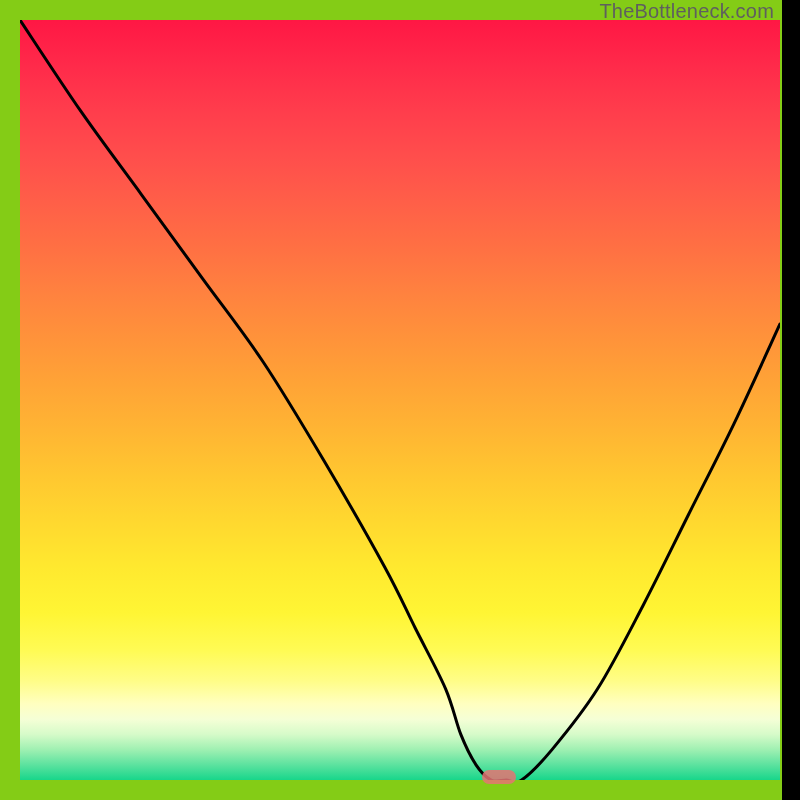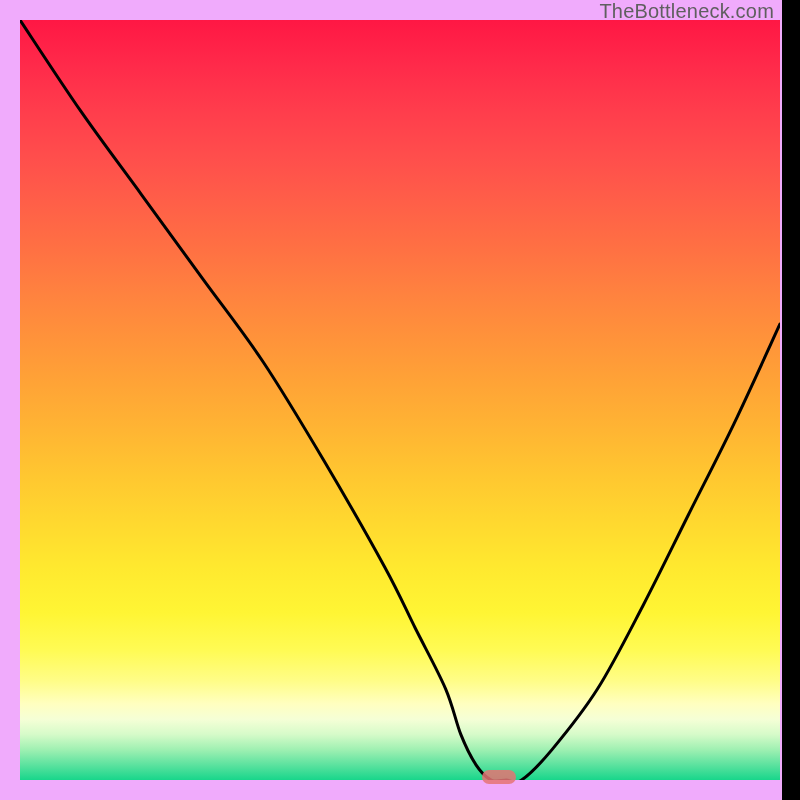--- a/index.html
+++ b/index.html
@@ -8,21 +8,21 @@
     width: 800px;
     height: 800px;
     background: #000;
     overflow: hidden;
     font-family: Arial, Helvetica, sans-serif;
   }
   .frame {
     position: relative;
     width: 782px;
     height: 800px;
-    background: #f0abfc;
+    background: #84cc16;
   }
   .plot-area {
     position: absolute;
     left: 20px;
     top: 20px;
     width: 760px;
     height: 760px;
     background: linear-gradient(
       to bottom,
       #ff1744 0%,

